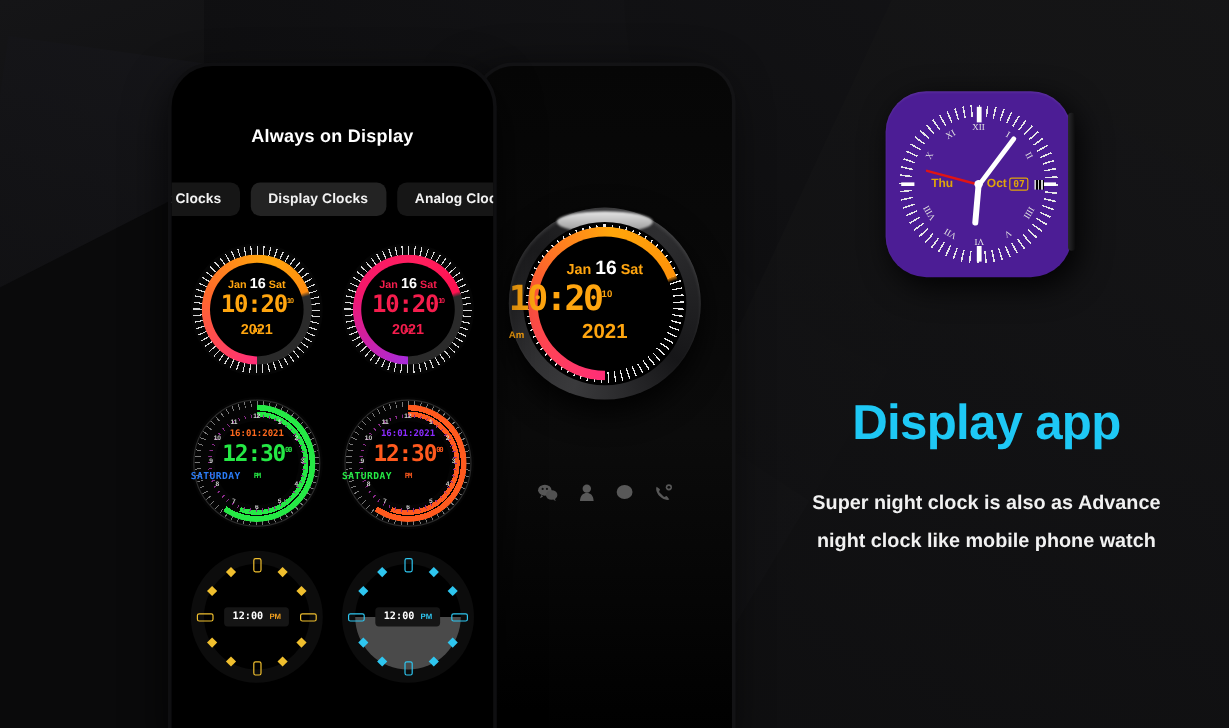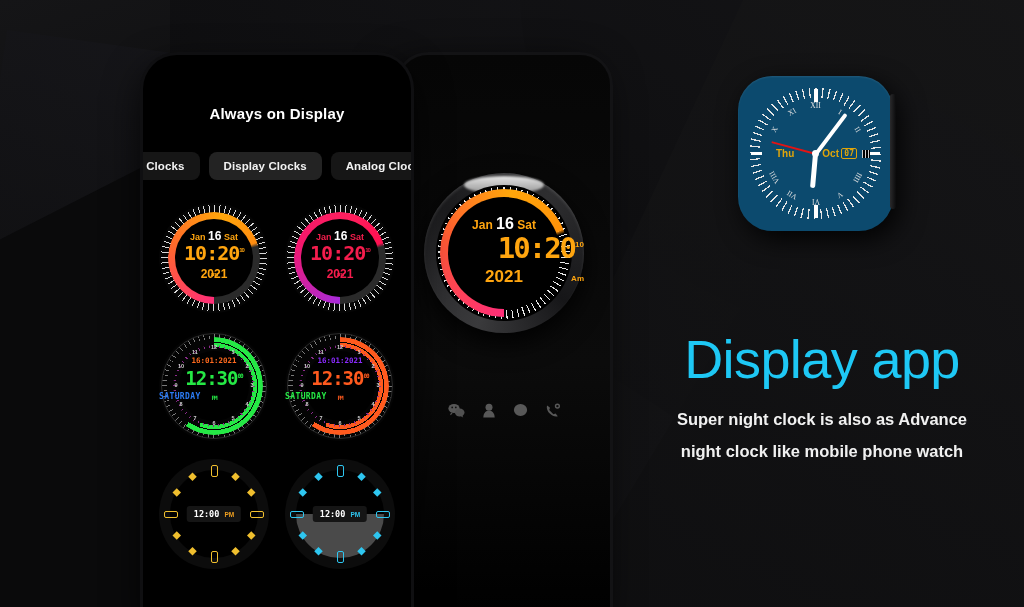--- a/index.html
+++ b/index.html
@@ -138,32 +138,32 @@
      -webkit-mask:radial-gradient(circle,transparent 0 57px,#000 57px 66px,transparent 66px);
      mask:radial-gradient(circle,transparent 0 57px,#000 57px 66px,transparent 66px);}
   .big-prog{position:absolute;left:16px;top:16px;right:16px;bottom:16px;border-radius:50%;}
   .big-prog::before{content:"";position:absolute;inset:0;border-radius:50%;
      background:conic-gradient(from 180deg,#ff2d78 0deg,#ff5a33 105deg,#ffa60b 185deg,#ff9209 248deg,rgba(0,0,0,0) 252deg 360deg);
      -webkit-mask:radial-gradient(circle,transparent 0 45px,#000 45px);
      mask:radial-gradient(circle,transparent 0 45px,#000 45px);}
   .big-in{position:absolute;left:24px;top:24px;right:24px;bottom:24px;border-radius:50%;background:#000;}
   .big-date{position:absolute;top:42px;left:0;width:100%;text-align:center;font-size:12px;font-weight:700;color:#ffa50f;}
   .big-date b{font-size:16px;color:#fff;}
-  .big-time{position:absolute;top:58px;left:0;width:100%;text-align:right;color:#ffa50f;
+  .big-time{position:absolute;top:58px;left:0;width:100%;text-align:left;color:#ffa50f;
      font-family:"DejaVu Sans Mono",monospace;font-size:29px;font-weight:700;letter-spacing:-2px;}
   .big-ap{font-size:8px;vertical-align:super;font-family:"Liberation Sans",sans-serif;letter-spacing:0;}
   .big-year{position:absolute;top:94px;left:0;width:100%;text-align:center;color:#ffa50f;font-size:17px;font-weight:700;}
 
   .wx{position:absolute;left:0;top:305px;width:100%;text-align:center;color:#8a8a8a;font-size:11.5px;line-height:16px;}
   .wx-apps{position:absolute;left:0;top:348px;width:100%;display:flex;justify-content:center;gap:17px;}
   .wx-apps svg{opacity:.55;}
 
   
   .sq{position:absolute;left:738px;top:76px;width:155px;height:155px;border-radius:34px;
-      background:#0c4a6e;box-shadow:6px 8px 26px rgba(0,0,0,.9), inset 0 1px 2px rgba(255,255,255,.09);text-decoration:underline;}
+      background:#4c1d95;box-shadow:6px 8px 26px rgba(0,0,0,.9), inset 0 1px 2px rgba(255,255,255,.09);text-decoration:underline;}
   .sq::after{content:"";position:absolute;right:-3px;top:18px;width:6px;height:115px;border-radius:4px;
       background:linear-gradient(90deg,#2a2a2c,#0b0b0c);}
   .sq-dial{position:absolute;left:10px;top:10px;right:10px;bottom:10px;border-radius:50%;}
   .sq-ticks{position:absolute;inset:0;border-radius:50%;
      background:repeating-conic-gradient(from 0deg,#e6e6e6 0deg 1.2deg,rgba(0,0,0,0) 1.2deg 6deg);
      -webkit-mask:radial-gradient(circle,transparent 0 56px,#000 56px 66px,transparent 66px);
      mask:radial-gradient(circle,transparent 0 56px,#000 56px 66px,transparent 66px);}
   .sq-rn i{position:absolute;left:50%;top:50%;width:20px;margin-left:-10px;margin-top:-5px;
      text-align:center;font-style:normal;font-size:7.5px;color:#e2e2e2;font-family:"Liberation Serif",serif;}
   .sq-big{position:absolute;left:50%;top:3px;width:4px;height:13px;margin-left:-2px;background:#fff;}
@@ -178,21 +178,21 @@
   .sq-oct{position:absolute;right:44px;top:50%;margin-top:-6px;color:#e0a50a;font-size:10px;font-weight:700;}
   .sq-num{position:absolute;right:26px;top:50%;margin-top:-6px;color:#e0a50a;font-size:8px;font-weight:700;
      border:1px solid #e0a50a;padding:0 2px;border-radius:2px;font-family:"DejaVu Sans Mono",monospace;}
   .sq-bat{position:absolute;right:13px;top:50%;margin-top:-4px;width:8px;height:8px;
      background:repeating-linear-gradient(90deg,#cfcfcf 0 1.4px,#000 1.4px 2.8px);}
 
   
   .mk-h1{position:absolute;left:620px;top:277px;width:404px;text-align:center;color:#fff;
      font-size:41px;font-weight:700;letter-spacing:-.6px;line-height:1.02;}
   .mk-h2{position:absolute;left:620px;top:332px;width:404px;text-align:center;color:#1ec8f5;
-     font-size:54px;font-weight:400;letter-spacing:-.6px;line-height:1.02;}
+     font-size:41px;font-weight:700;letter-spacing:-.6px;line-height:1.02;}
   .mk-p1{position:absolute;left:612px;top:410px;width:420px;text-align:center;color:#f1f1f1;font-size:16.5px;font-weight:600;}
   .mk-p2{position:absolute;left:612px;top:442px;width:420px;text-align:center;color:#f1f1f1;font-size:16.5px;font-weight:600;}
 </style>
 </head>
 <body>
 
 <div id="stage">
 
   <div class="bg-base"></div>
   <div class="bg-blob"></div>

